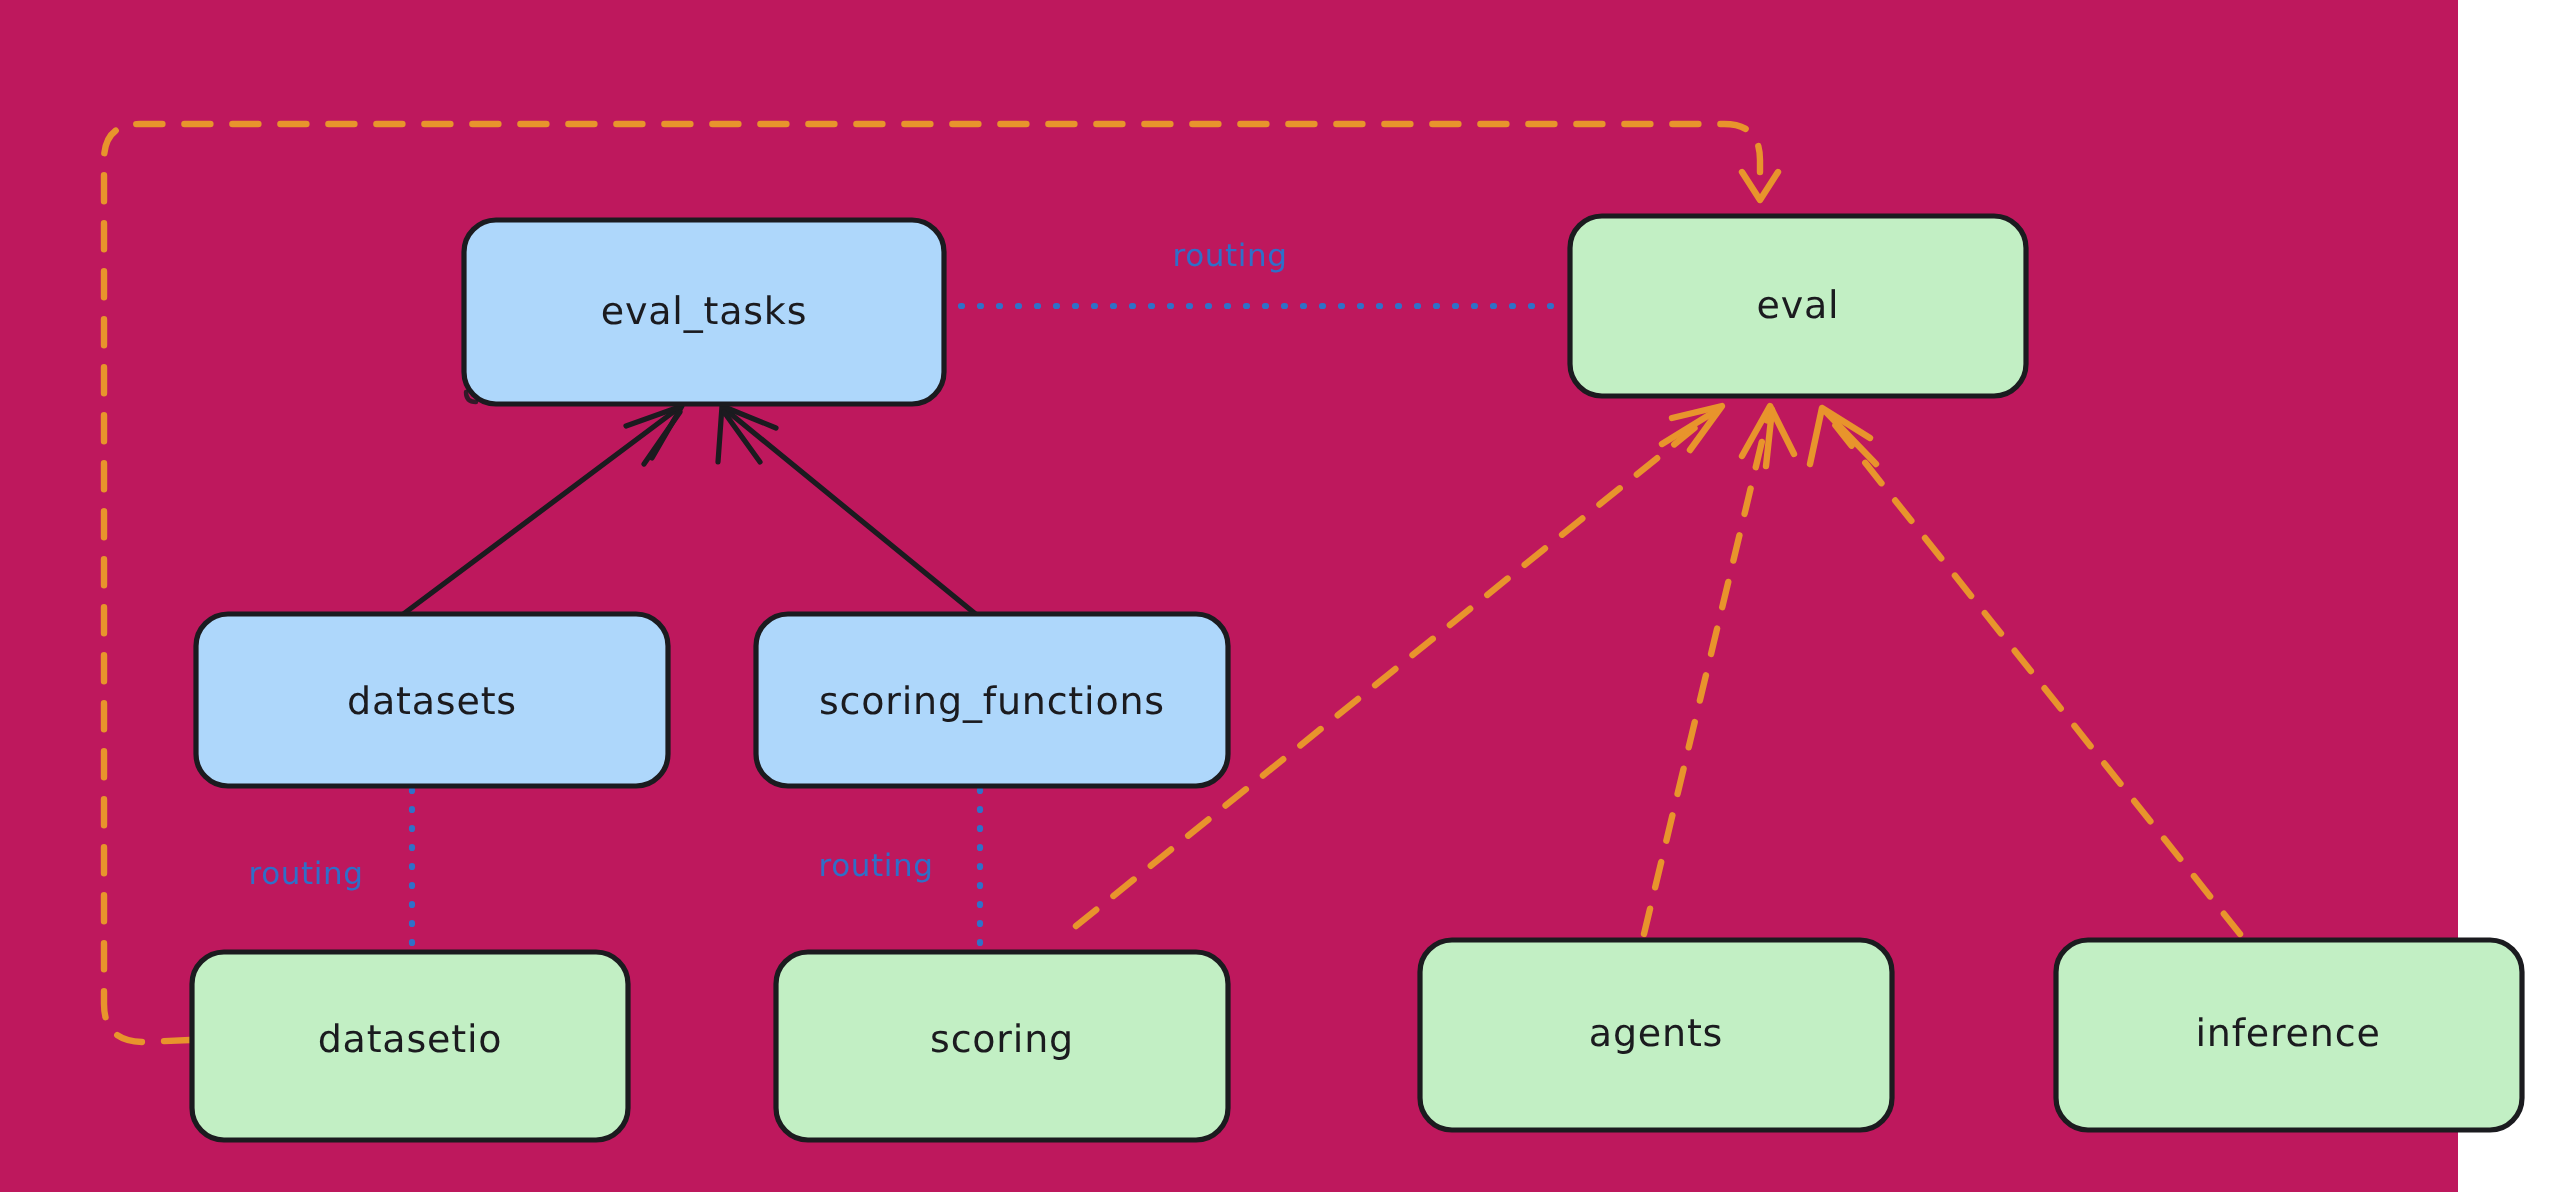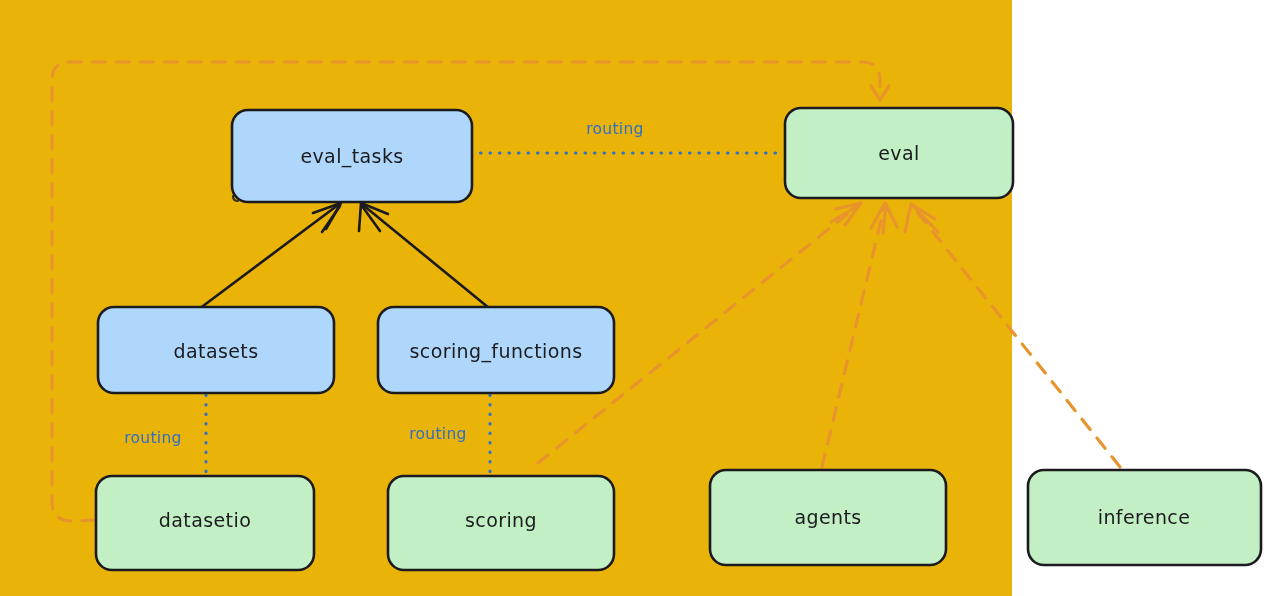--- a/index.html
+++ b/index.html
@@ -9,23 +9,23 @@
     background: #ffffff;
   }
   body {
     width: 1280px;
     height: 596px;
     overflow: hidden;
     font-family: "DejaVu Sans", sans-serif;
   }
   #canvas-root {
     position: relative;
-    width: 1012px;
+    width: 1229px;
     height: 596px;
-    background: #eab308;
+    background: #be185d;
   }
   svg#diagram {
     display: block;
     width: 1280px;
     height: 596px;
   }
   .node-shape {
     stroke: #1b1b1f;
     stroke-width: 2.6;
     stroke-linejoin: round;

